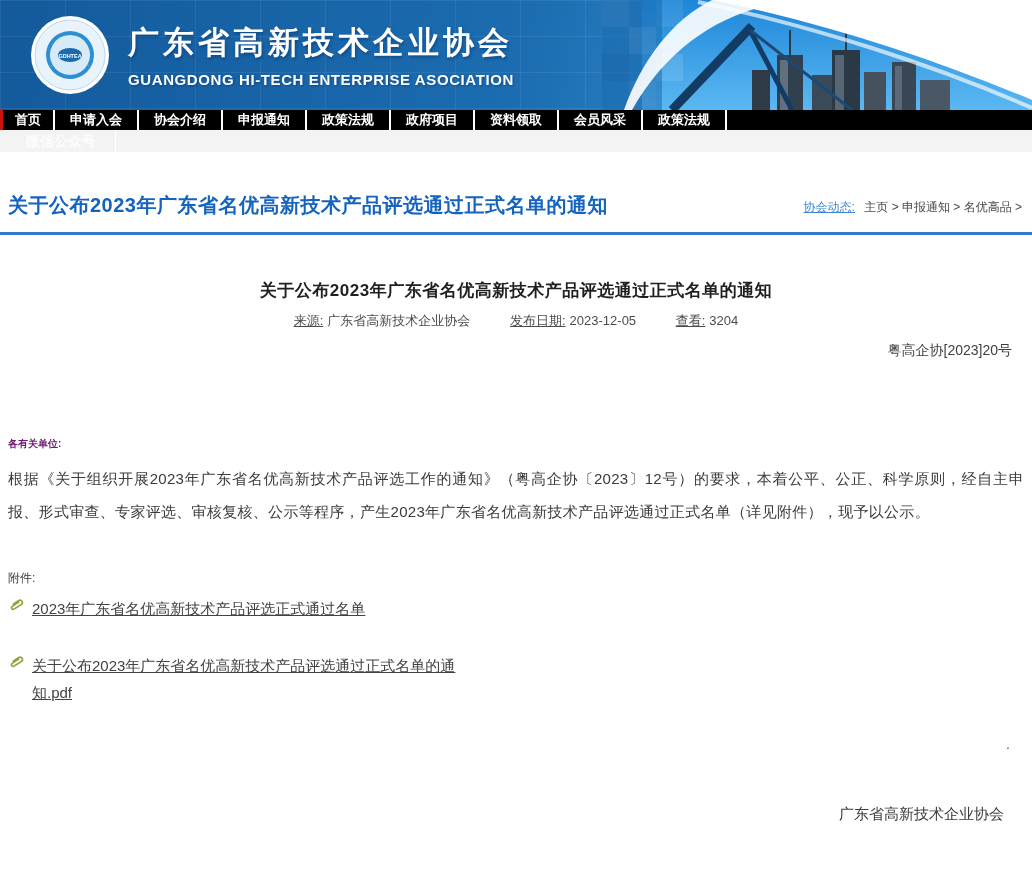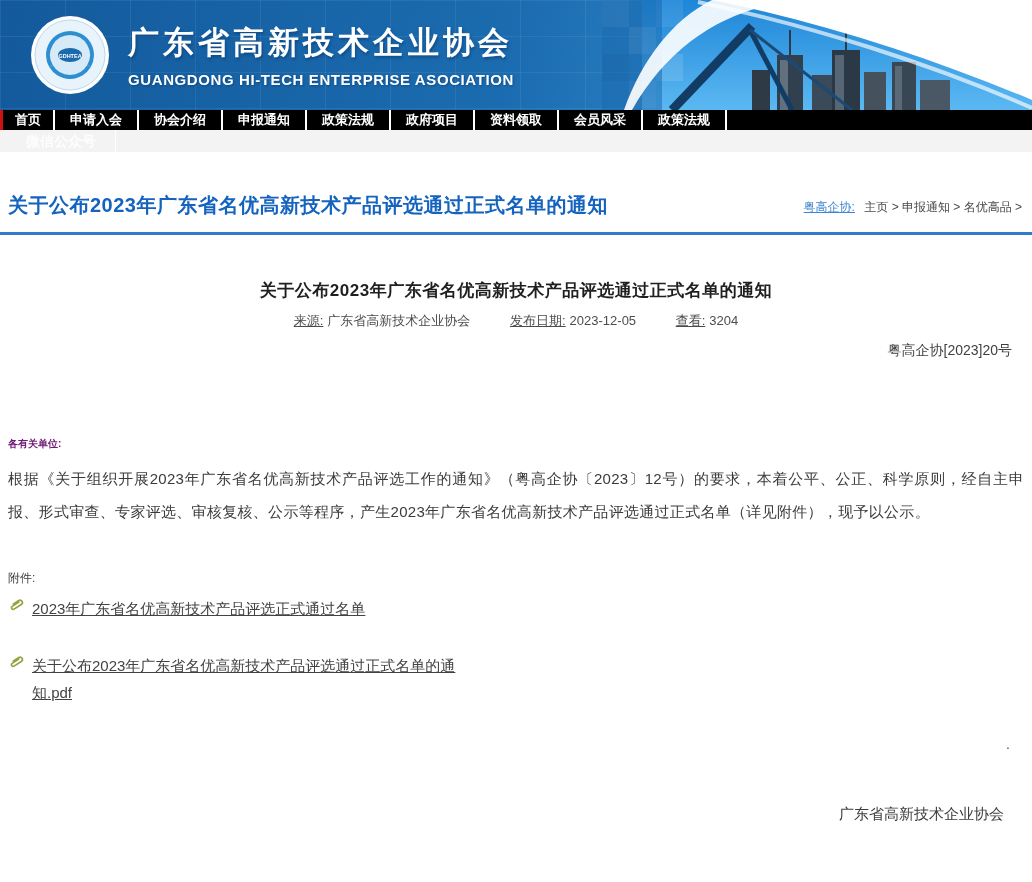--- a/index.html
+++ b/index.html
@@ -160,21 +160,21 @@
 </nav>
 
 <div class="subnav">
   <div class="subnav-cell">微信公众号</div>
 </div>
 
 <section class="page-head">
   <div class="page-head-row">
     <h1 class="page-title">关于公布2023年广东省名优高新技术产品评选通过正式名单的通知</h1>
     <div class="breadcrumb">
-      <span class="bc-label">粤高企协:</span>
+      <span class="bc-label">协会动态:</span>
       <span class="bc-trail">主页 &gt; 申报通知 &gt; 名优高品 &gt;</span>
     </div>
   </div>
   <div class="blue-rule"></div>
 </section>
 
 <article>
   <h2 class="article-title">关于公布2023年广东省名优高新技术产品评选通过正式名单的通知</h2>
 
   <div class="article-meta">

